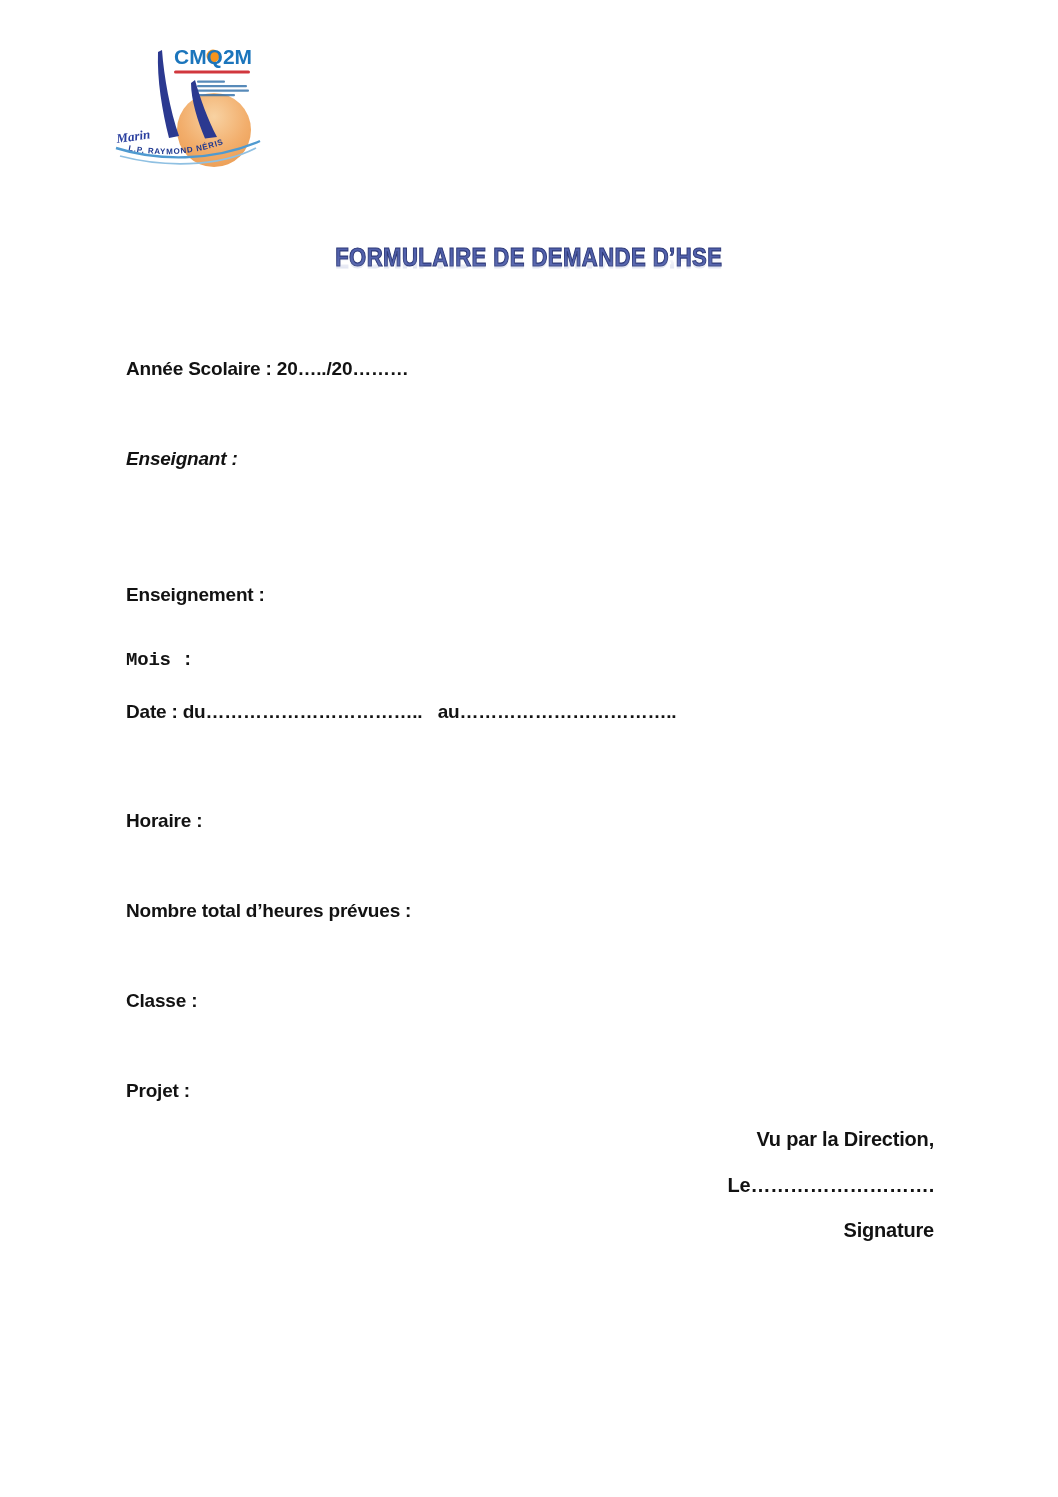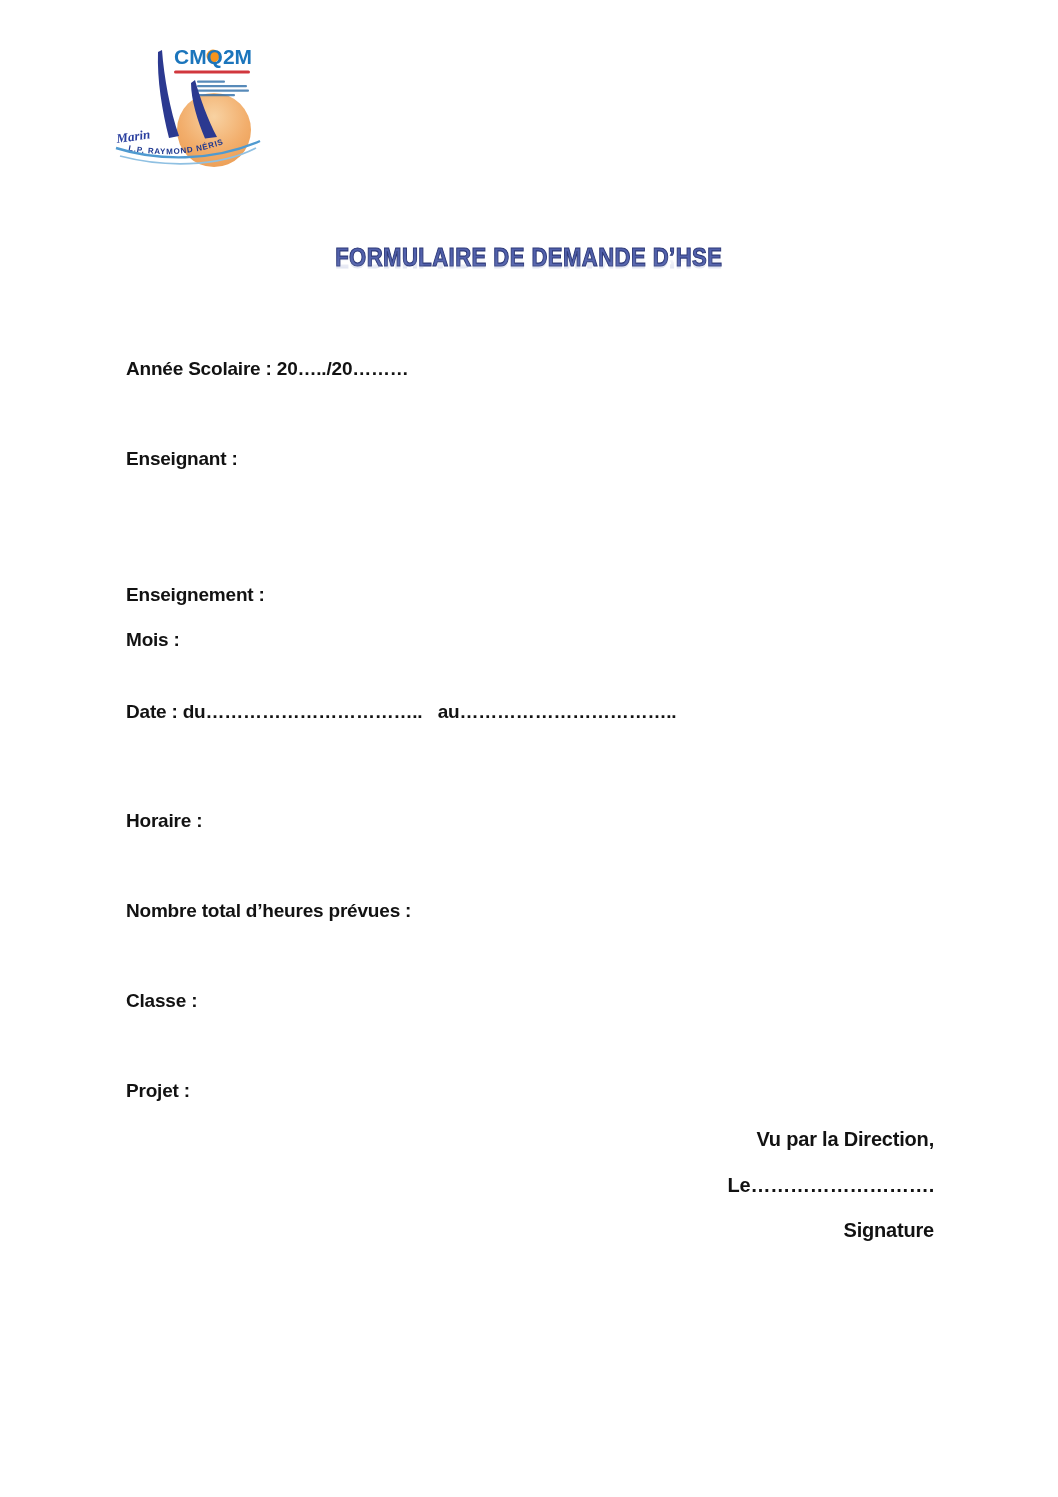--- a/index.html
+++ b/index.html
@@ -63,23 +63,23 @@
     position: absolute;
     left: 126px;
     font-size: 19px;
     font-weight: bold;
     color: #121212;
     letter-spacing: -0.2px;
     white-space: pre;
     line-height: 24px;
   }
   .f-annee        { top: 357px; }
-  .f-enseignant   { top: 447px; }
+  .f-enseignant   { top: 447px; font-style: italic; }
   .f-enseignement { top: 537px; margin-top: 46px; }
-  .f-mois         { top: 628px; }
+  .f-mois         { top: 648px; font-family: Liberation Mono, monospace; }
   .f-date         { top: 700px; }
   .f-horaire      { top: 809px; }
   .f-heures       { top: 899px; }
   .f-classe       { top: 989px; }
   .f-projet       { top: 1079px; }
 
   
   .sig-block {
     position: absolute;
     top: 1127px;

